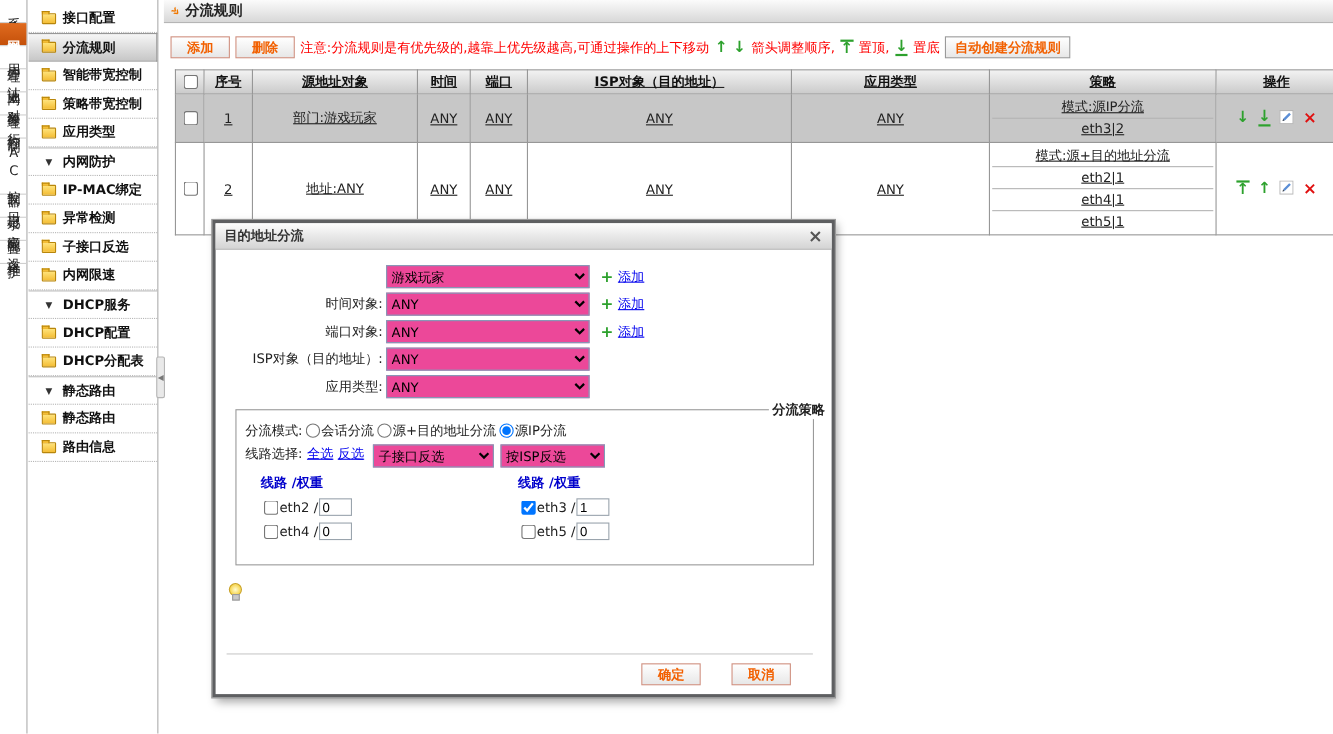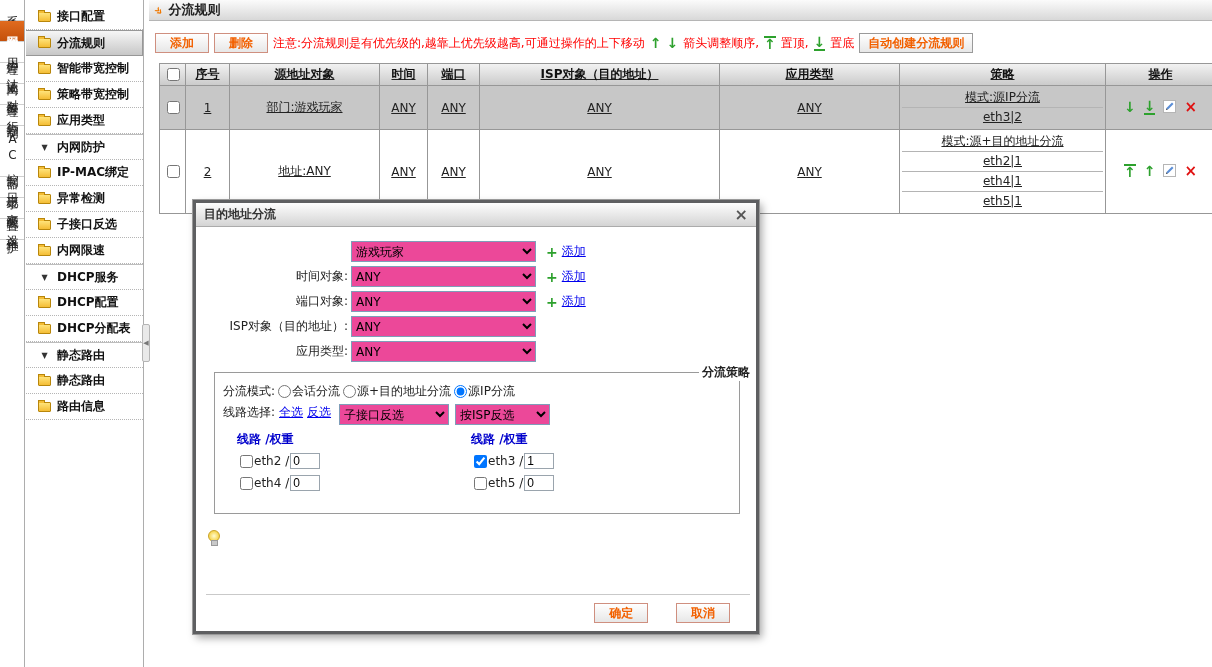--- a/index.html
+++ b/index.html
@@ -90,21 +90,21 @@
   .line-col { width:220px; margin-left:14px; }
   .col-header { color:#0000cc; font-weight:bold; margin-bottom:2px; }
   .line-row { display:flex; align-items:center; height:22px; }
   .weight-input { width:30px; height:16px; border:1px solid #9aa4ad; font-size:12px; padding:0 2px; margin-left:1px; }
   .modal-note { display:flex; align-items:center; gap:6px; margin:16px 10px 0 12px; color:#f00; }
   .bulb-ic { width:11px; height:16px; position:relative; flex:0 0 auto; }
   .bulb-ic::before { content:""; position:absolute; top:0; left:0; width:10px; height:10px;
     border-radius:50%; background:radial-gradient(#fffbd0,#f3c517); border:1px solid #c9a227; }
   .bulb-ic::after { content:""; position:absolute; bottom:0; left:3px; width:5px; height:4px;
     background:#c9c9c9; border:1px solid #9a9a9a; }
-  .modal-footer { position:absolute; left:10px; right:6px; bottom:8px;
+  .modal-footer { position:absolute; left:10px; right:17px; bottom:8px;
     border-top:1px solid #c9c9c9; padding:8px 20px 0 0; text-align:right; }
   .modal-footer .btn { margin-left:24px; }
 </style>
 </head>
 <body>
 
 <div class="rail">
   <div class="rail-item">
       <span>系统状态</span>
     </div>

